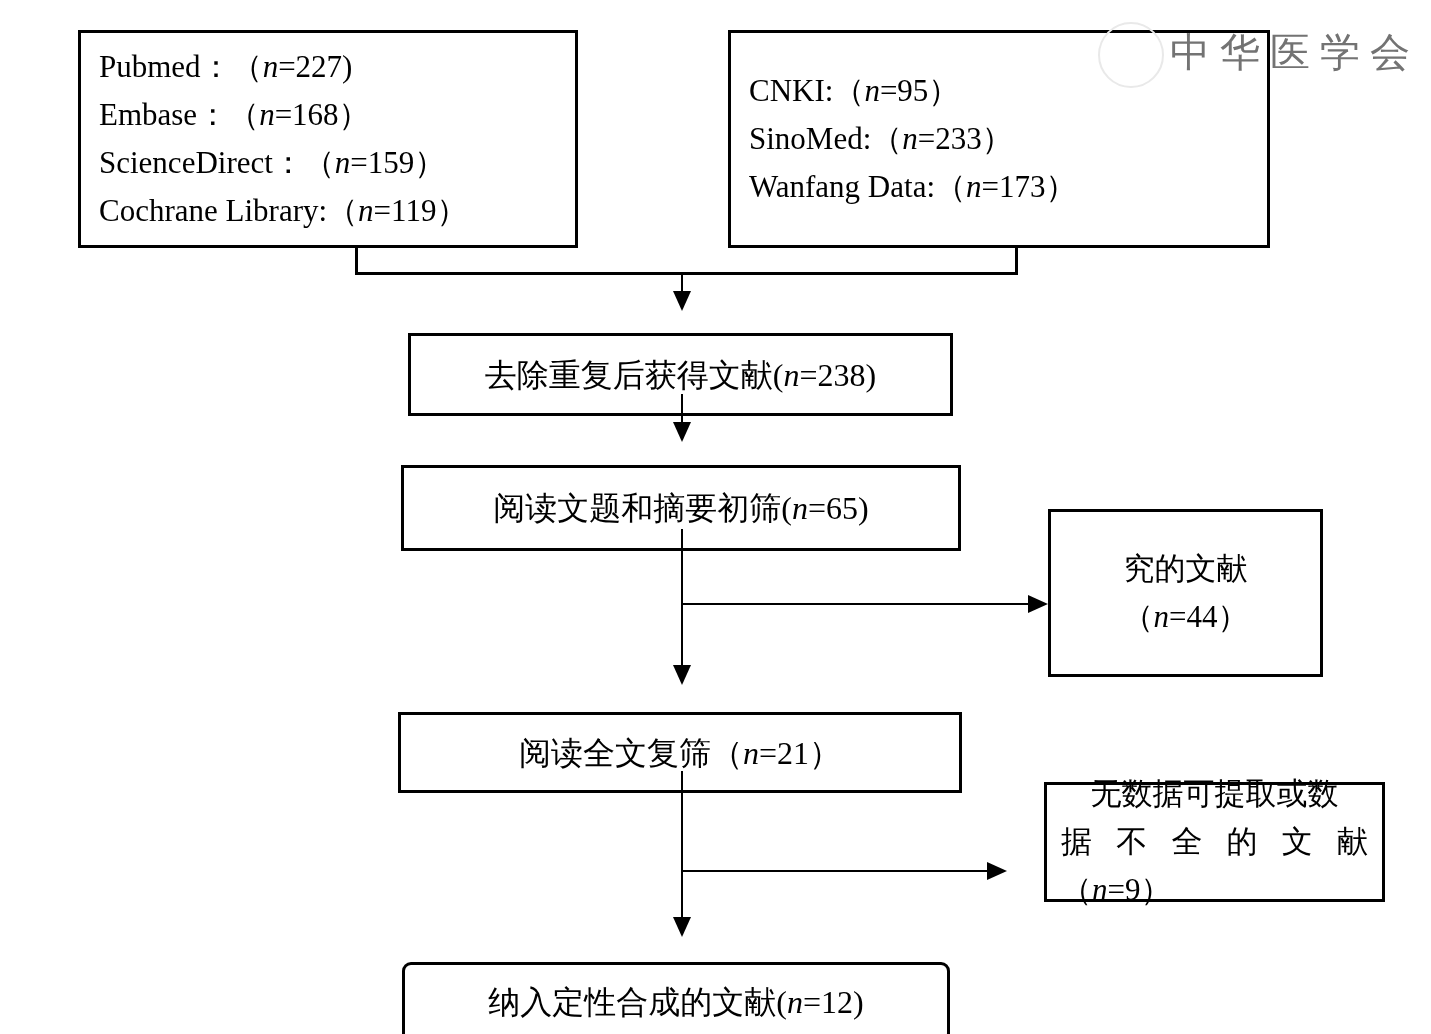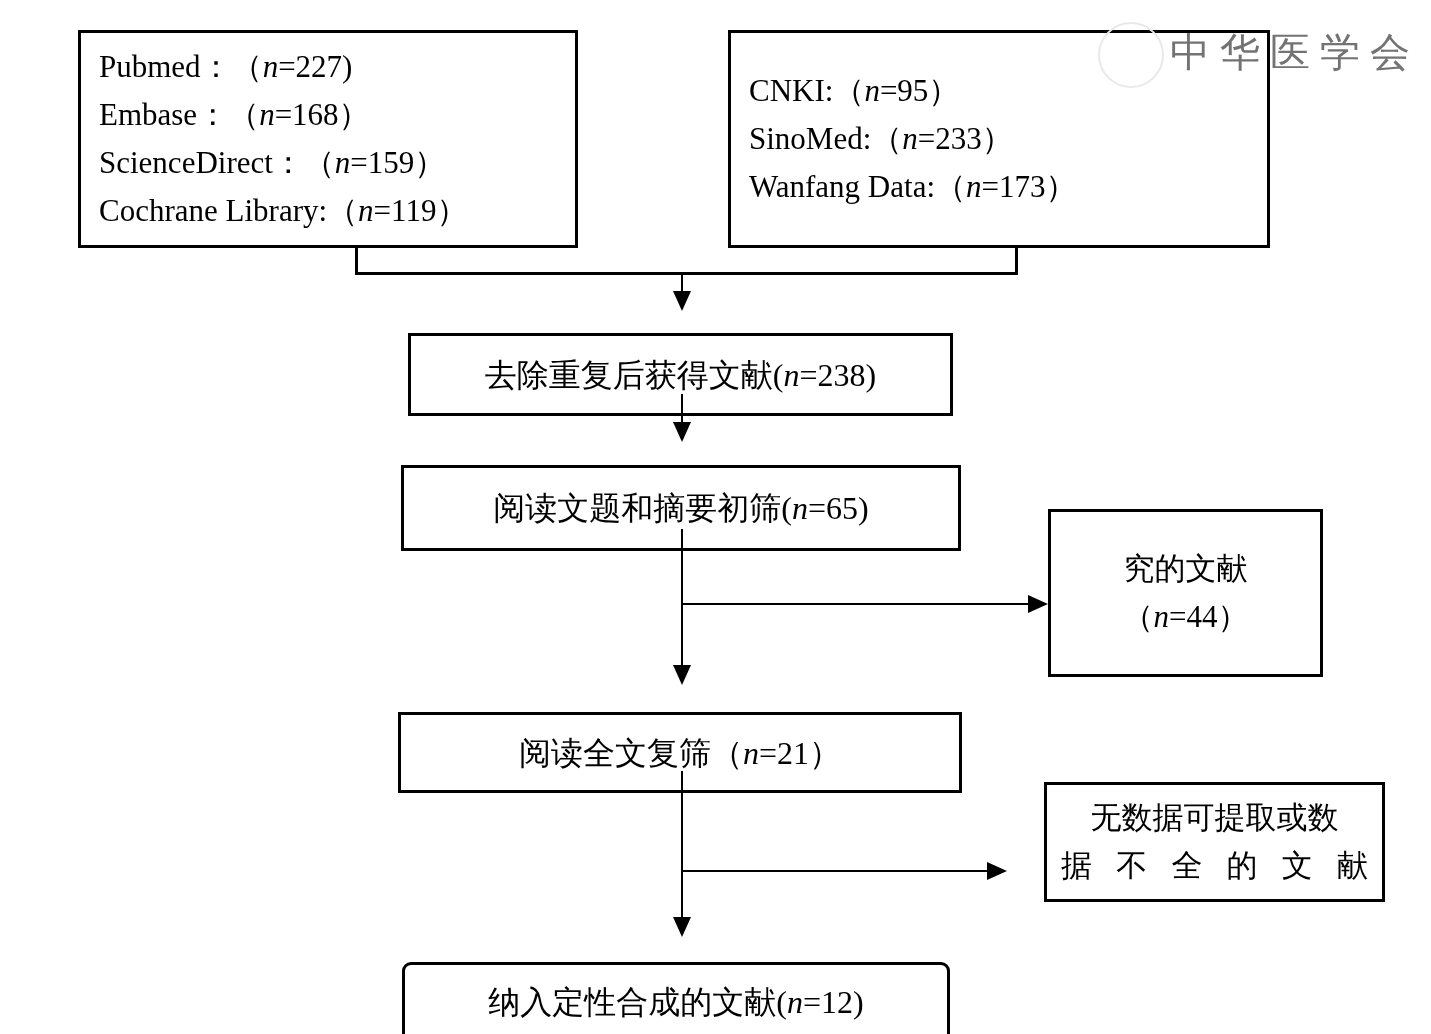--- a/index.html
+++ b/index.html
@@ -210,19 +210,20 @@
 
   <div class="line-v thin" style="left:681px; top:771px; height:150px;"></div>
   <div class="arrow-down" style="left:673px; top:917px;"></div>
 
   <div class="line-h thin" style="left:682px; top:870px; width:307px;"></div>
   <div class="arrow-right" style="left:987px; top:862px;"></div>
 
   <div class="box excl-box" id="box-excl-2">
     <div class="excl-line">无数据可提取或数</div>
     <div class="excl-line justify">据不全的文献</div>
+    <div class="excl-line left">（<span class="ni">n</span>=9）</div>
   </div>
 
   <div class="box spine-box" id="box-included">
     <div class="spine-text">纳入定性合成的文献(<span class="ni">n</span>=12)</div>
   </div>
 
 </div>
 
 </body></html>

